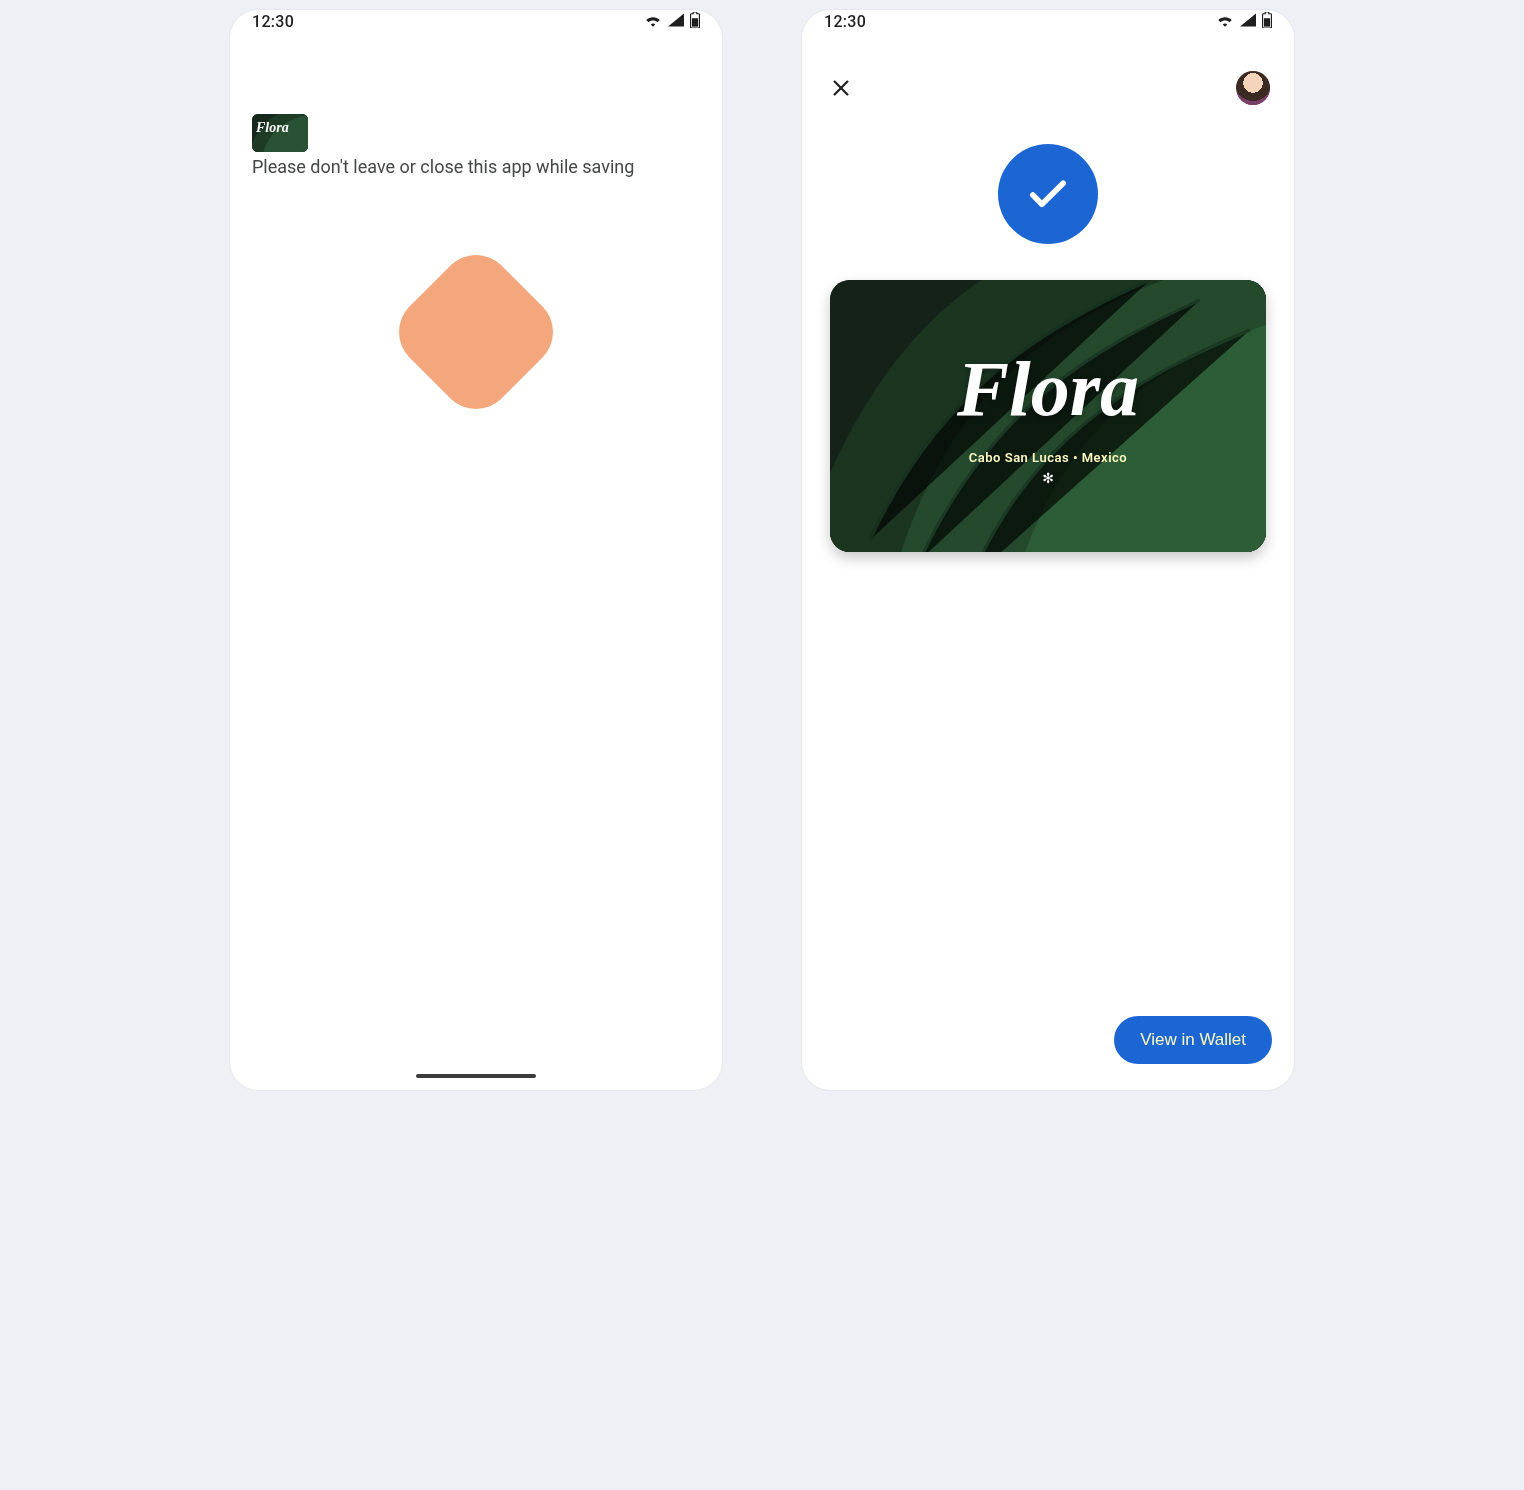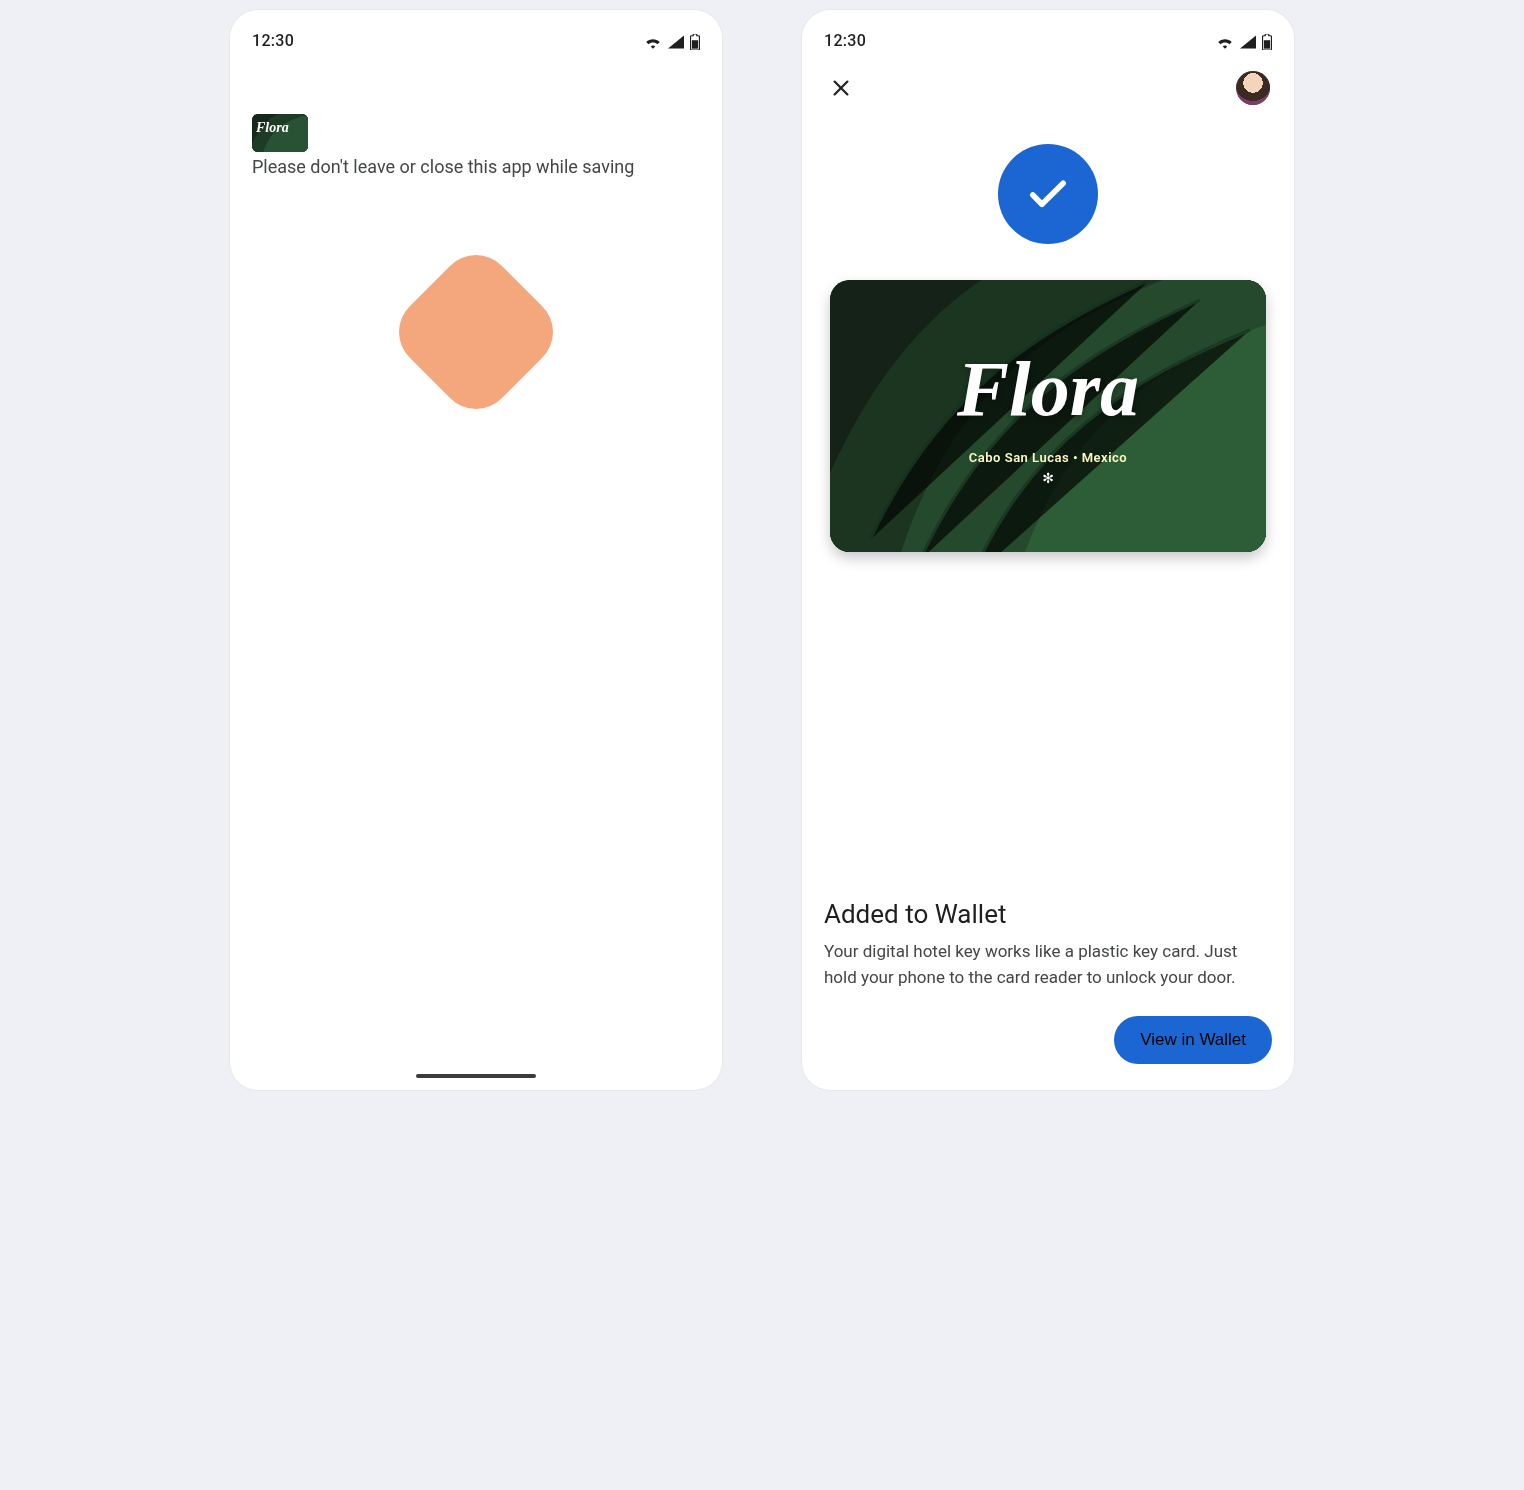--- a/index.html
+++ b/index.html
@@ -30,21 +30,21 @@
     background:#ffffff;
     border-radius:28px;
     box-shadow:0 0 0 1px rgba(0,0,0,0.03);
     position:relative;
     overflow:hidden;
   }
   
   .statusbar{
     height:38px;
     display:flex;
-    align-items:flex-end;
+    align-items:flex-start;
     justify-content:space-between;
     padding:0 22px;
     font-size:16px;
     font-weight:500;
     letter-spacing:0.3px;
     margin-top:2px;
   }
   .status-icons{display:flex;gap:6px;align-items:center;}
   .status-icons svg{display:block}
 
@@ -132,21 +132,21 @@
   h2.done-title{
     font-size:26px;font-weight:400;margin:0 0 10px 0;padding:0 22px;
   }
   p.done-text{
     font-size:17px;color:var(--muted);margin:0;padding:0 22px;line-height:1.5;
   }
   .lower-block{position:absolute;left:0;right:0;bottom:100px;}
 
   .cta{
     position:absolute;right:22px;bottom:26px;
-    background:var(--pill-blue);color:#000000;border:none;border-radius:26px;
+    background:var(--pill-blue);color:#fef9c3;border:none;border-radius:26px;
     padding:14px 26px;font-size:17px;font-weight:500;cursor:pointer;
   }
 
   .leaf-bg svg{width:100%;height:100%;display:block}
 </style>
 </head>
 <body>
 
 <div class="stage">
 
@@ -235,21 +235,17 @@
             <path d="M40 260 C110 110 210 50 320 0"></path>
             <path d="M140 300 C200 160 300 100 420 50"></path>
           </g>
         </svg>
       </div>
       <div class="big-logo">Flora</div>
       <div class="big-sub">Cabo San Lucas  •  Mexico</div>
       <div class="big-sparkle">✻</div>
     </div>
 
-    <div class="lower-block">
-      <h2 class="done-title">Added to Wallet</h2>
-      <p class="done-text">Your digital hotel key works like a plastic key card. Just hold your phone to the card reader to unlock your door.</p>
-    </div>
 
     <button class="cta">View in Wallet</button>
   </div>
 
 </div>
 
 </body></html>

